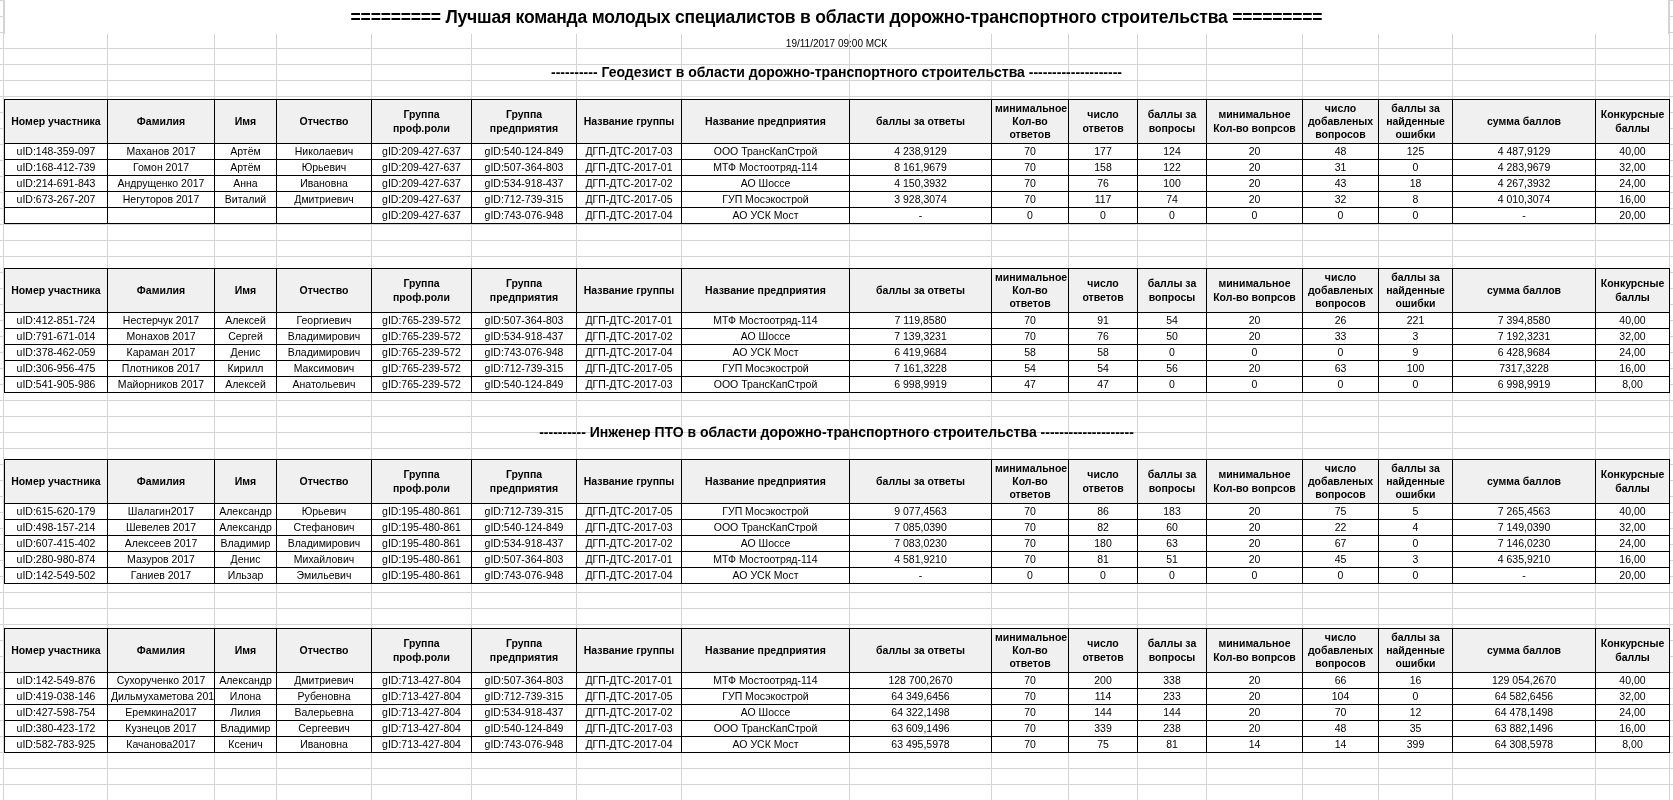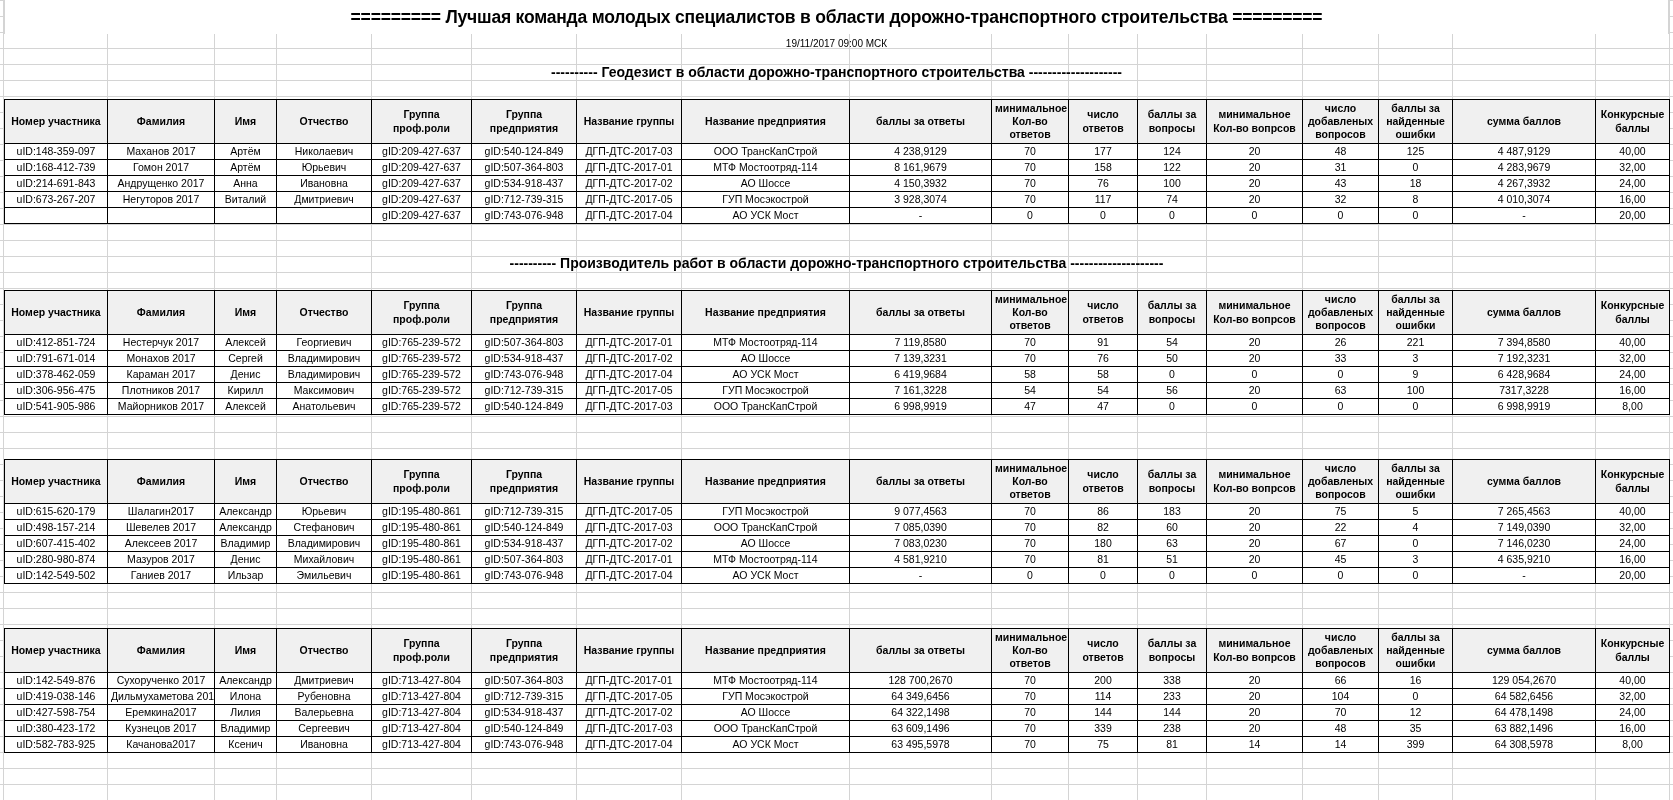--- a/index.html
+++ b/index.html
@@ -360,21 +360,20 @@
             <td>0</td>
             <td>0</td>
             <td>0</td>
             <td>0</td>
             <td>-</td>
             <td>20,00</td>
           </tr>
         </tbody>
       </table>
       <div class="spacer-lg"></div>
-      <div class="section-head">---------- Производитель работ в области дорожно-транспортного строительства --------------------</div>
       <div class="spacer-md"></div>
       <table class="grid">
         <colgroup>
           <col class="c0">
           <col class="c1">
           <col class="c2">
           <col class="c3">
           <col class="c4">
           <col class="c5">
           <col class="c6">
@@ -498,20 +497,162 @@
             <td>ООО ТрансКапСтрой</td>
             <td>6 998,9919</td>
             <td>47</td>
             <td>47</td>
             <td>0</td>
             <td>0</td>
             <td>0</td>
             <td>0</td>
             <td>6 998,9919</td>
             <td>8,00</td>
+          </tr>
+        </tbody>
+      </table>
+      <div class="spacer-lg"></div>
+      <div class="section-head">---------- Инженер ПТО в области дорожно-транспортного строительства --------------------</div>
+      <div class="spacer-md"></div>
+      <table class="grid">
+        <colgroup>
+          <col class="c0">
+          <col class="c1">
+          <col class="c2">
+          <col class="c3">
+          <col class="c4">
+          <col class="c5">
+          <col class="c6">
+          <col class="c7">
+          <col class="c8">
+          <col class="c9">
+          <col class="c10">
+          <col class="c11">
+          <col class="c12">
+          <col class="c13">
+          <col class="c14">
+          <col class="c15">
+          <col class="c16">
+        </colgroup>
+        <thead>
+          <tr>
+            <th>Номер участника</th>
+            <th>Фамилия</th>
+            <th>Имя</th>
+            <th>Отчество</th>
+            <th>Группа проф.роли</th>
+            <th>Группа предприятия</th>
+            <th>Название группы</th>
+            <th>Название предприятия</th>
+            <th>баллы за ответы</th>
+            <th>минимальное Кол-во ответов</th>
+            <th>число ответов</th>
+            <th>баллы за вопросы</th>
+            <th>минимальное Кол-во вопрсов</th>
+            <th>число добавленых вопросов</th>
+            <th>баллы за найденные ошибки</th>
+            <th>сумма баллов</th>
+            <th>Конкурсные баллы</th>
+          </tr>
+        </thead>
+        <tbody>
+          <tr>
+            <td>uID:615-620-179</td>
+            <td>Шалагин2017</td>
+            <td>Александр</td>
+            <td>Юрьевич</td>
+            <td>gID:195-480-861</td>
+            <td>gID:712-739-315</td>
+            <td>ДГП-ДТС-2017-05</td>
+            <td>ГУП Мосэкострой</td>
+            <td>9 077,4563</td>
+            <td>70</td>
+            <td>86</td>
+            <td>183</td>
+            <td>20</td>
+            <td>75</td>
+            <td>5</td>
+            <td>7 265,4563</td>
+            <td>40,00</td>
+          </tr>
+          <tr>
+            <td>uID:498-157-214</td>
+            <td>Шевелев 2017</td>
+            <td>Александр</td>
+            <td>Стефанович</td>
+            <td>gID:195-480-861</td>
+            <td>gID:540-124-849</td>
+            <td>ДГП-ДТС-2017-03</td>
+            <td>ООО ТрансКапСтрой</td>
+            <td>7 085,0390</td>
+            <td>70</td>
+            <td>82</td>
+            <td>60</td>
+            <td>20</td>
+            <td>22</td>
+            <td>4</td>
+            <td>7 149,0390</td>
+            <td>32,00</td>
+          </tr>
+          <tr>
+            <td>uID:607-415-402</td>
+            <td>Алексеев 2017</td>
+            <td>Владимир</td>
+            <td>Владимирович</td>
+            <td>gID:195-480-861</td>
+            <td>gID:534-918-437</td>
+            <td>ДГП-ДТС-2017-02</td>
+            <td>АО Шоссе</td>
+            <td>7 083,0230</td>
+            <td>70</td>
+            <td>180</td>
+            <td>63</td>
+            <td>20</td>
+            <td>67</td>
+            <td>0</td>
+            <td>7 146,0230</td>
+            <td>24,00</td>
+          </tr>
+          <tr>
+            <td>uID:280-980-874</td>
+            <td>Мазуров 2017</td>
+            <td>Денис</td>
+            <td>Михайлович</td>
+            <td>gID:195-480-861</td>
+            <td>gID:507-364-803</td>
+            <td>ДГП-ДТС-2017-01</td>
+            <td>МТФ Мостоотряд-114</td>
+            <td>4 581,9210</td>
+            <td>70</td>
+            <td>81</td>
+            <td>51</td>
+            <td>20</td>
+            <td>45</td>
+            <td>3</td>
+            <td>4 635,9210</td>
+            <td>16,00</td>
+          </tr>
+          <tr>
+            <td>uID:142-549-502</td>
+            <td>Ганиев 2017</td>
+            <td>Ильзар</td>
+            <td>Эмильевич</td>
+            <td>gID:195-480-861</td>
+            <td>gID:743-076-948</td>
+            <td>ДГП-ДТС-2017-04</td>
+            <td>АО УСК Мост</td>
+            <td>-</td>
+            <td>0</td>
+            <td>0</td>
+            <td>0</td>
+            <td>0</td>
+            <td>0</td>
+            <td>0</td>
+            <td>-</td>
+            <td>20,00</td>
           </tr>
         </tbody>
       </table>
       <div class="spacer-lg"></div>
       <div class="spacer-md"></div>
       <table class="grid">
         <colgroup>
           <col class="c0">
           <col class="c1">
           <col class="c2">
@@ -546,161 +687,20 @@
             <th>баллы за вопросы</th>
             <th>минимальное Кол-во вопрсов</th>
             <th>число добавленых вопросов</th>
             <th>баллы за найденные ошибки</th>
             <th>сумма баллов</th>
             <th>Конкурсные баллы</th>
           </tr>
         </thead>
         <tbody>
           <tr>
-            <td>uID:615-620-179</td>
-            <td>Шалагин2017</td>
-            <td>Александр</td>
-            <td>Юрьевич</td>
-            <td>gID:195-480-861</td>
-            <td>gID:712-739-315</td>
-            <td>ДГП-ДТС-2017-05</td>
-            <td>ГУП Мосэкострой</td>
-            <td>9 077,4563</td>
-            <td>70</td>
-            <td>86</td>
-            <td>183</td>
-            <td>20</td>
-            <td>75</td>
-            <td>5</td>
-            <td>7 265,4563</td>
-            <td>40,00</td>
-          </tr>
-          <tr>
-            <td>uID:498-157-214</td>
-            <td>Шевелев 2017</td>
-            <td>Александр</td>
-            <td>Стефанович</td>
-            <td>gID:195-480-861</td>
-            <td>gID:540-124-849</td>
-            <td>ДГП-ДТС-2017-03</td>
-            <td>ООО ТрансКапСтрой</td>
-            <td>7 085,0390</td>
-            <td>70</td>
-            <td>82</td>
-            <td>60</td>
-            <td>20</td>
-            <td>22</td>
-            <td>4</td>
-            <td>7 149,0390</td>
-            <td>32,00</td>
-          </tr>
-          <tr>
-            <td>uID:607-415-402</td>
-            <td>Алексеев 2017</td>
-            <td>Владимир</td>
-            <td>Владимирович</td>
-            <td>gID:195-480-861</td>
-            <td>gID:534-918-437</td>
-            <td>ДГП-ДТС-2017-02</td>
-            <td>АО Шоссе</td>
-            <td>7 083,0230</td>
-            <td>70</td>
-            <td>180</td>
-            <td>63</td>
-            <td>20</td>
-            <td>67</td>
-            <td>0</td>
-            <td>7 146,0230</td>
-            <td>24,00</td>
-          </tr>
-          <tr>
-            <td>uID:280-980-874</td>
-            <td>Мазуров 2017</td>
-            <td>Денис</td>
-            <td>Михайлович</td>
-            <td>gID:195-480-861</td>
-            <td>gID:507-364-803</td>
-            <td>ДГП-ДТС-2017-01</td>
-            <td>МТФ Мостоотряд-114</td>
-            <td>4 581,9210</td>
-            <td>70</td>
-            <td>81</td>
-            <td>51</td>
-            <td>20</td>
-            <td>45</td>
-            <td>3</td>
-            <td>4 635,9210</td>
-            <td>16,00</td>
-          </tr>
-          <tr>
-            <td>uID:142-549-502</td>
-            <td>Ганиев 2017</td>
-            <td>Ильзар</td>
-            <td>Эмильевич</td>
-            <td>gID:195-480-861</td>
-            <td>gID:743-076-948</td>
-            <td>ДГП-ДТС-2017-04</td>
-            <td>АО УСК Мост</td>
-            <td>-</td>
-            <td>0</td>
-            <td>0</td>
-            <td>0</td>
-            <td>0</td>
-            <td>0</td>
-            <td>0</td>
-            <td>-</td>
-            <td>20,00</td>
-          </tr>
-        </tbody>
-      </table>
-      <div class="spacer-lg"></div>
-      <div class="spacer-md"></div>
-      <table class="grid">
-        <colgroup>
-          <col class="c0">
-          <col class="c1">
-          <col class="c2">
-          <col class="c3">
-          <col class="c4">
-          <col class="c5">
-          <col class="c6">
-          <col class="c7">
-          <col class="c8">
-          <col class="c9">
-          <col class="c10">
-          <col class="c11">
-          <col class="c12">
-          <col class="c13">
-          <col class="c14">
-          <col class="c15">
-          <col class="c16">
-        </colgroup>
-        <thead>
-          <tr>
-            <th>Номер участника</th>
-            <th>Фамилия</th>
-            <th>Имя</th>
-            <th>Отчество</th>
-            <th>Группа проф.роли</th>
-            <th>Группа предприятия</th>
-            <th>Название группы</th>
-            <th>Название предприятия</th>
-            <th>баллы за ответы</th>
-            <th>минимальное Кол-во ответов</th>
-            <th>число ответов</th>
-            <th>баллы за вопросы</th>
-            <th>минимальное Кол-во вопрсов</th>
-            <th>число добавленых вопросов</th>
-            <th>баллы за найденные ошибки</th>
-            <th>сумма баллов</th>
-            <th>Конкурсные баллы</th>
-          </tr>
-        </thead>
-        <tbody>
-          <tr>
             <td>uID:142-549-876</td>
             <td>Сухорученко 2017</td>
             <td>Александр</td>
             <td>Дмитриевич</td>
             <td>gID:713-427-804</td>
             <td>gID:507-364-803</td>
             <td>ДГП-ДТС-2017-01</td>
             <td>МТФ Мостоотряд-114</td>
             <td>128 700,2670</td>
             <td>70</td>

